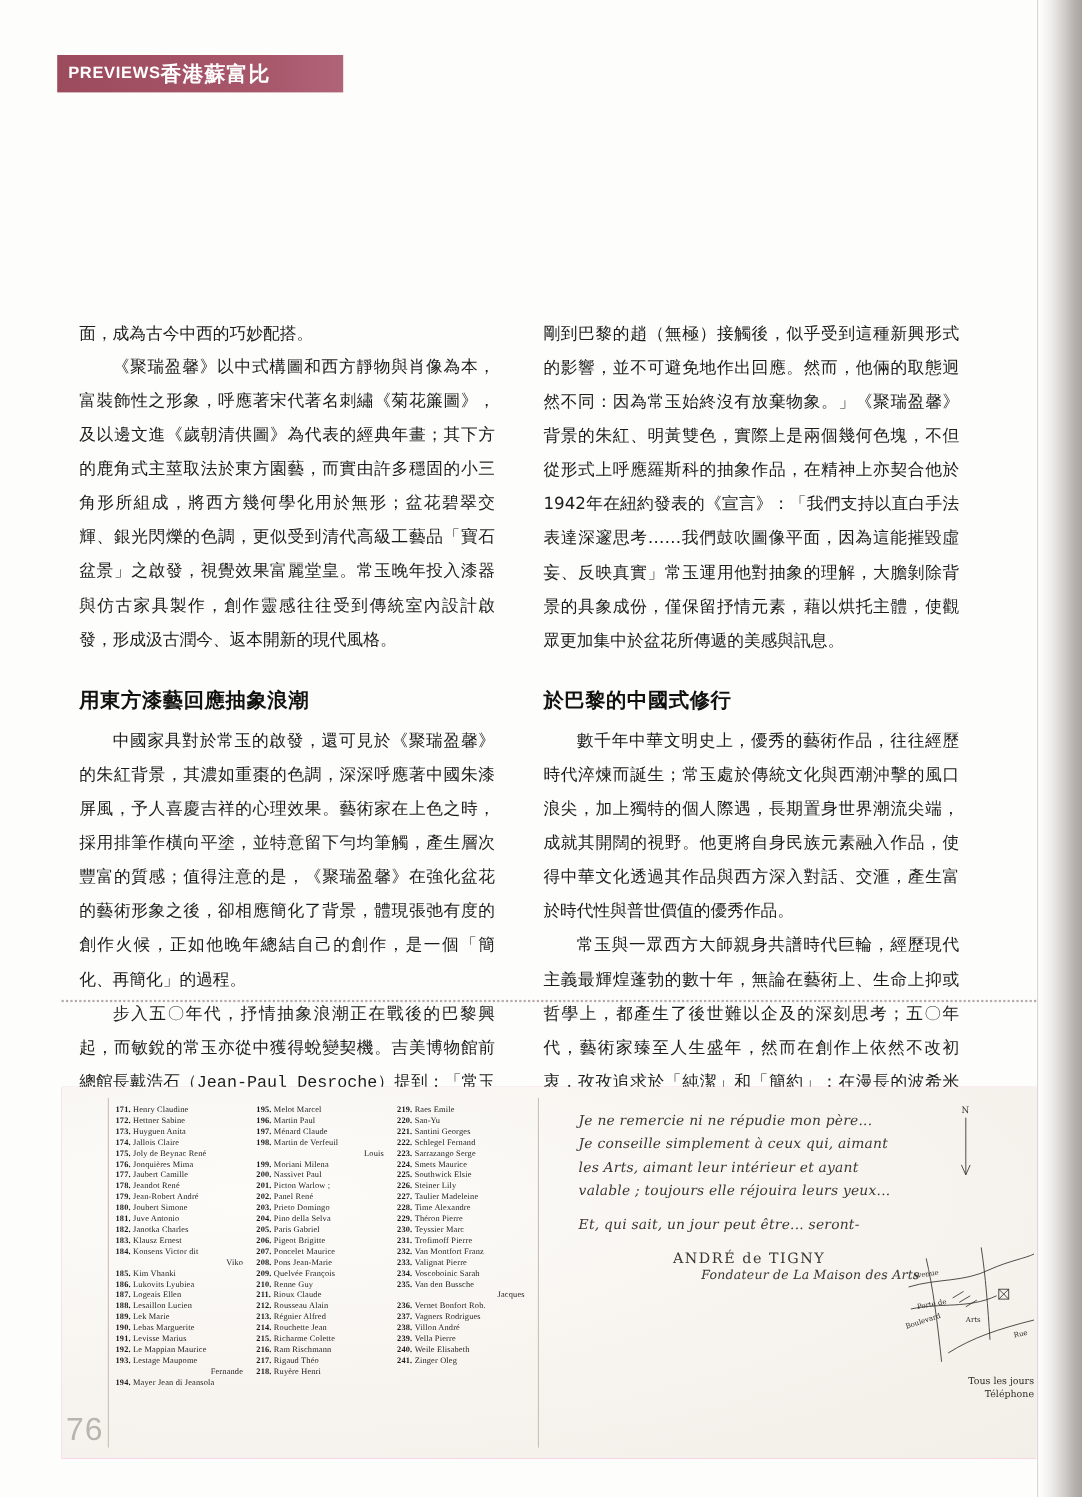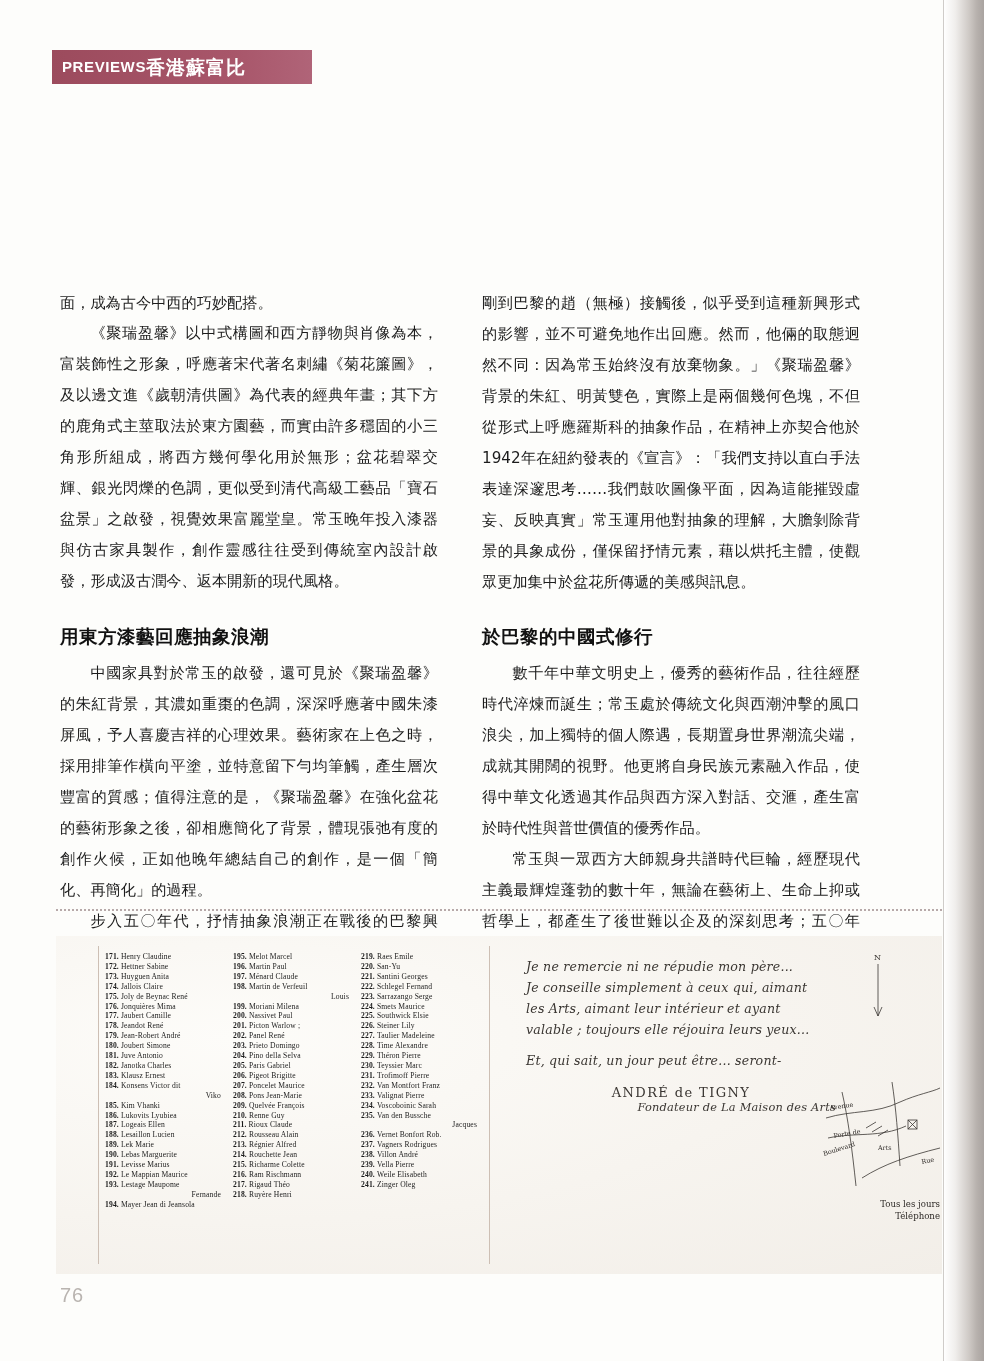--- a/index.html
+++ b/index.html
@@ -57,21 +57,21 @@
     color: #ffffff;
     font-size: 19px;
     font-weight: bold;
     letter-spacing: 1px;
     font-family: "DejaVu Sans", sans-serif;
   }
 
   
   .cols {
     position: absolute;
-    left: 60px; top: 288px;
+    left: 72px; top: 288px;
     width: 800px;
     display: flex;
     gap: 44px;
   }
   .col { width: 380px; }
   .cn-body {
     font-family: "DejaVu Sans", sans-serif;
     font-size: 15.2px;
     line-height: 31px;
     color: #1c1c1c;
@@ -93,21 +93,21 @@
   .dotted-sep {
     position: absolute;
     left: 56px; top: 909px;
     width: 886px;
     border-top: 2px dotted #b7a9a9;
   }
 
   
   .figure {
     position: absolute;
-    left: 56px; top: 936px;
+    left: 56px; top: 988px;
     width: 886px; height: 338px;
     background: #f9a8d4;
     overflow: hidden;
   }
   .fig-paper {
     position: absolute; inset: 0;
     background:
       radial-gradient(ellipse at 20% 30%, #fdfcf9 0%, #f7f4ef 55%, #f2eee8 100%);
   }
   .list-block {
@@ -186,21 +186,21 @@
     text-align: right;
     line-height: 12px;
     white-space: nowrap;
   }
 
   
   .folio {
     position: absolute;
     left: 60px; top: 1284px;
     font-family: "Liberation Sans", sans-serif;
-    font-size: 20px;
+    font-size: 29px;
     color: #b9b4b0;
     letter-spacing: 1px;
     text-align: center;
   }
 </style>
 </head>
 <body>
 
 <div class="page-sheet"></div>
 <div class="gutter-line"></div>

